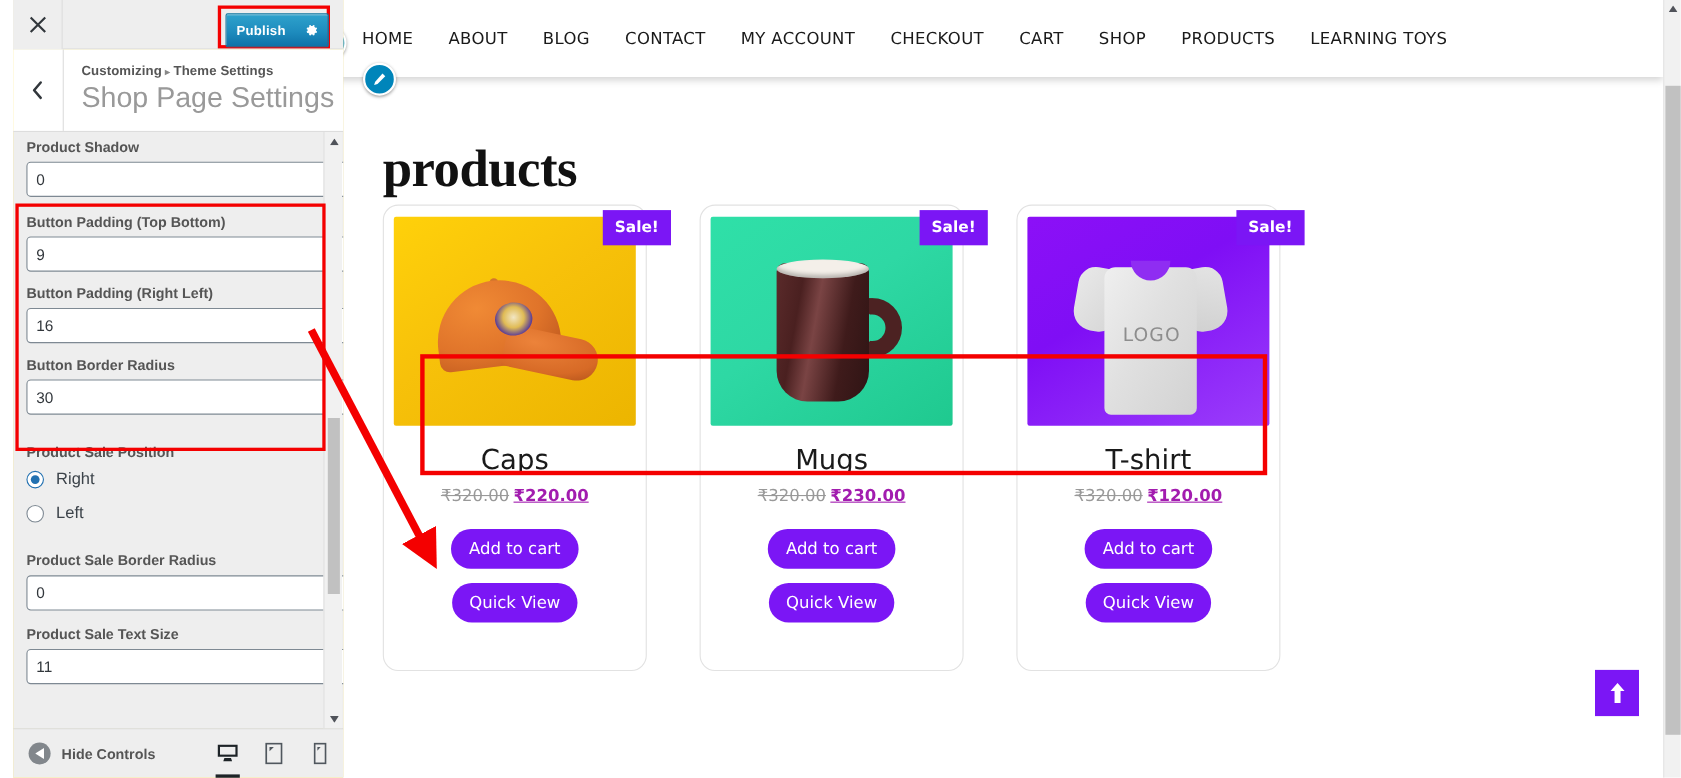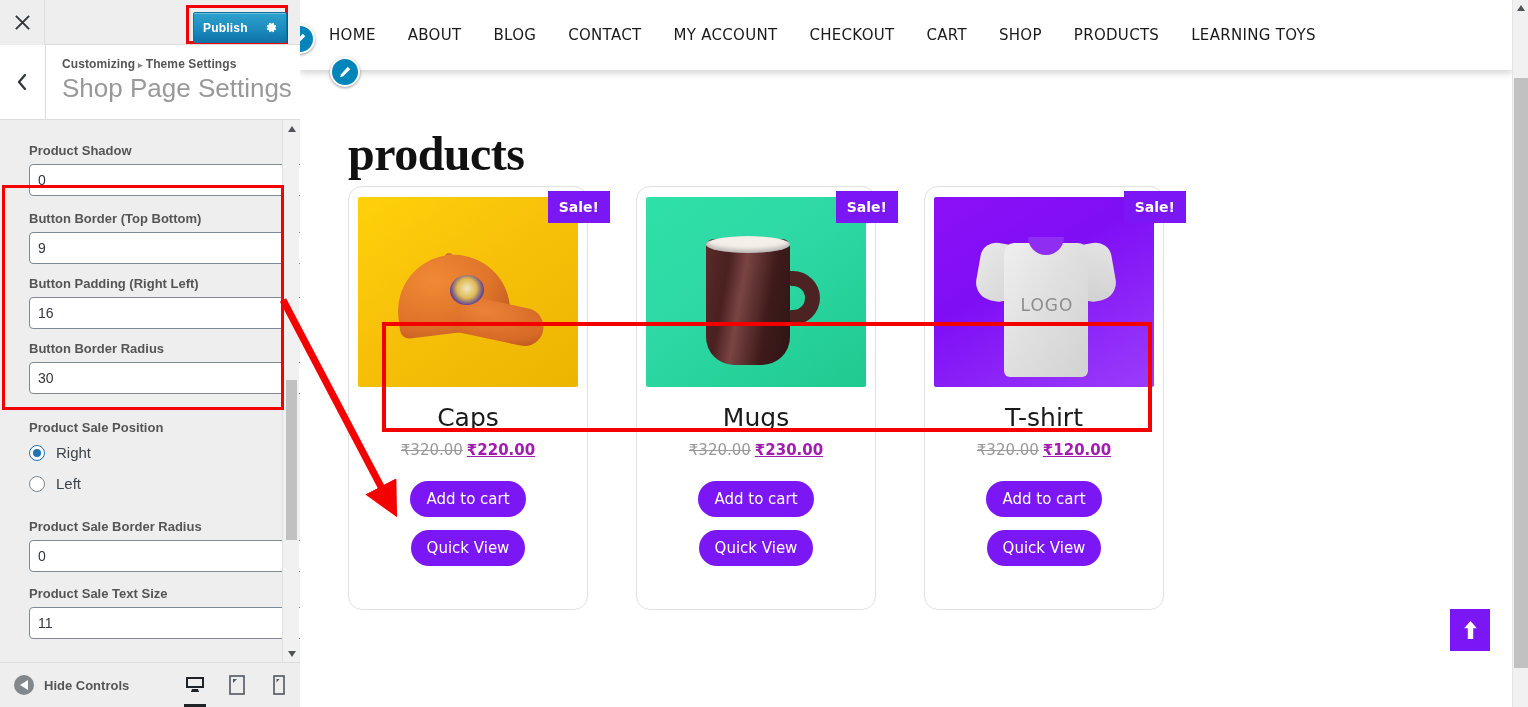--- a/index.html
+++ b/index.html
@@ -6,21 +6,21 @@
   html, body {
     width: 1528px; height: 707px;
     overflow: hidden;
     font-family: "Liberation Sans", sans-serif;
     background: #fff;
   }
   #root { position: relative; width: 1528px; height: 707px; }
 
   
   #customizer {
-    position: absolute; left: 0; top: 0;
+    position: absolute; left: 12px; top: 0;
     width: 300px; height: 707px;
     background: #fde047;
     border-right: 1px solid #ddd;
     z-index: 40;
   }
   .cz-topbar {
     position: absolute; top: 0; left: 0;
     width: 300px; height: 45px;
     background: #eee;
     border-bottom: 1px solid #ddd;
@@ -78,21 +78,21 @@
     font-size: 26px; color: #999; font-weight: 400;
     margin-top: 2px; line-height: 1.2;
   }
 
   .cz-body {
     position: absolute; top: 120px; left: 0;
     width: 300px; height: 542px;
     background: #eee;
     overflow: hidden;
   }
-  .cz-scrollarea { position: relative; width: 348px; padding: 17px; }
+  .cz-scrollarea { position: relative; width: 348px; padding: 0; }
   .cz-control { padding: 0 12px; }
   .cz-label {
     display: block;
     font-size: 13px; font-weight: bold; color: #555;
     margin-bottom: 6px;
   }
   .cz-input {
     display: block; width: 100%; height: 32px;
     border: 1px solid #7e8993; border-radius: 4px;
     background: #fff;
@@ -575,21 +575,21 @@
 
     <div class="cz-body">
       <div class="cz-scrollarea">
 
         <div class="cz-control" style="padding-top:6px">
           <label class="cz-label">Product Shadow</label>
           <input class="cz-input" type="text" value="0" style="">
         </div>
 
         <div class="cz-control" style="padding-top:15px">
-          <label class="cz-label">Button Border (Top Bottom)</label>
+          <label class="cz-label">Button Padding (Top Bottom)</label>
           <input class="cz-input" type="text" value="9" style="">
         </div>
 
         <div class="cz-control" style="padding-top:12px">
           <label class="cz-label">Button Padding (Right Left)</label>
           <input class="cz-input" type="text" value="16" style="">
         </div>
 
         <div class="cz-control" style="padding-top:12px">
           <label class="cz-label">Button Border Radius</label>

